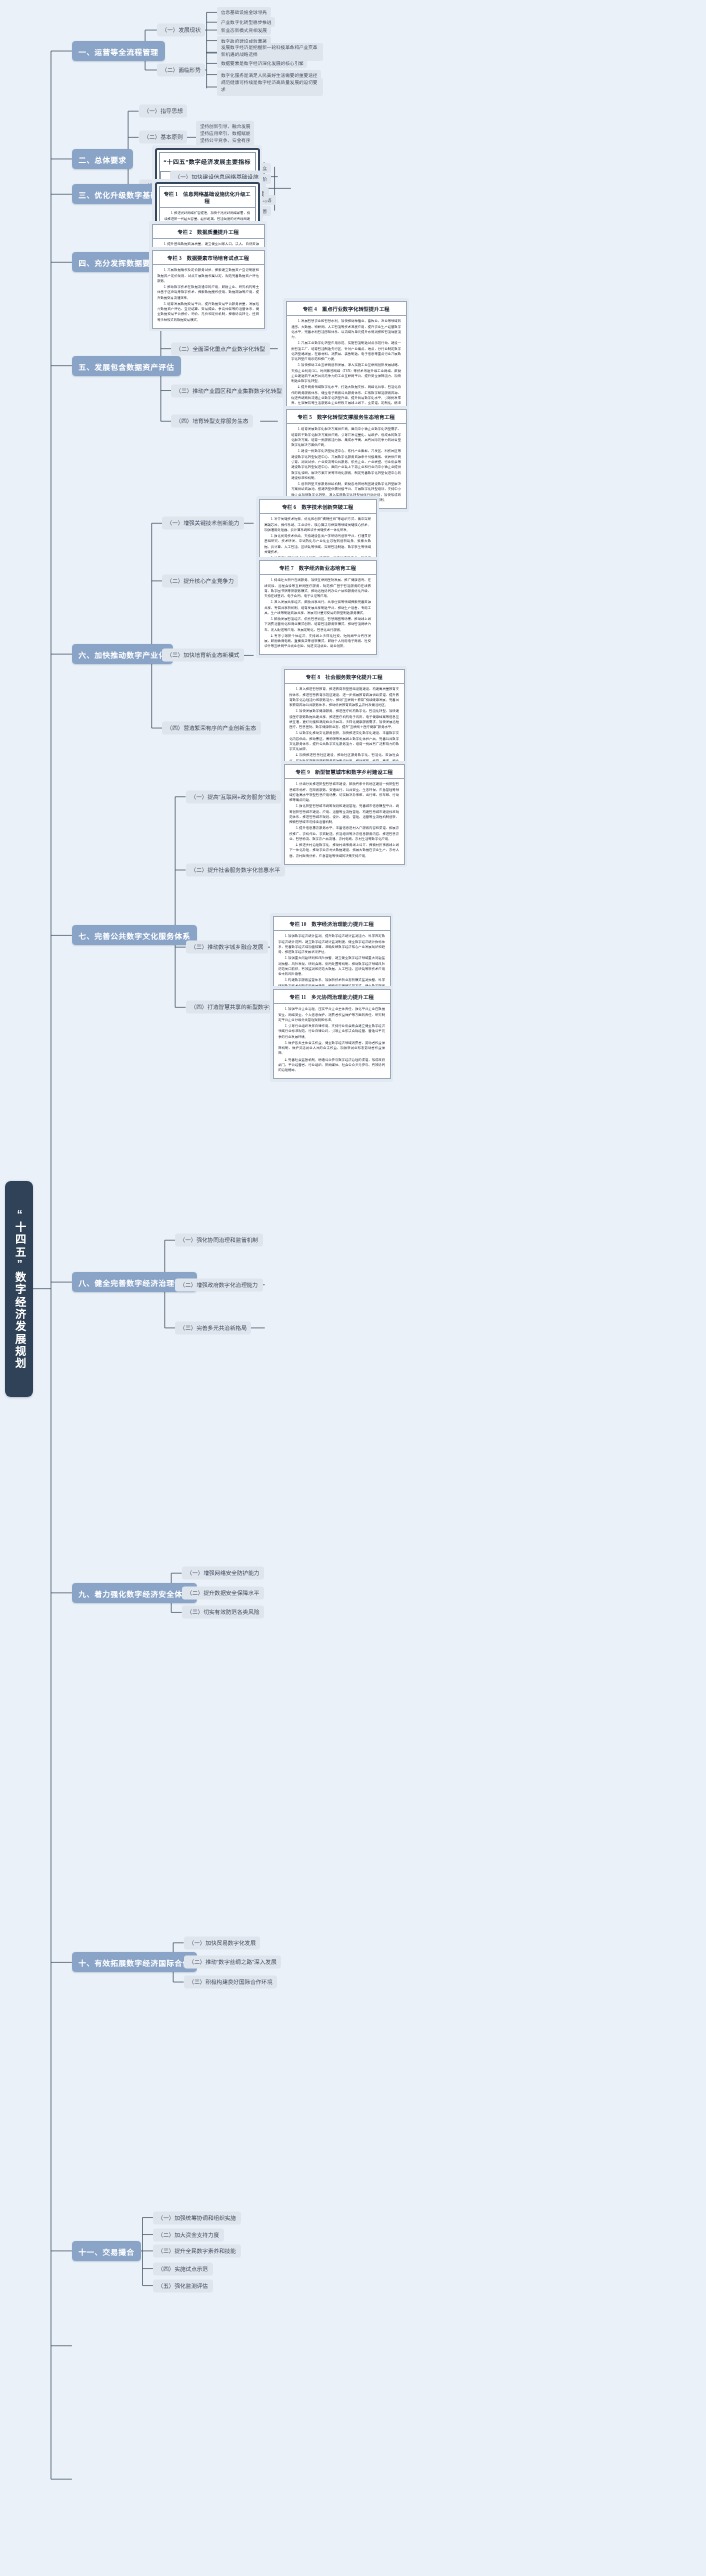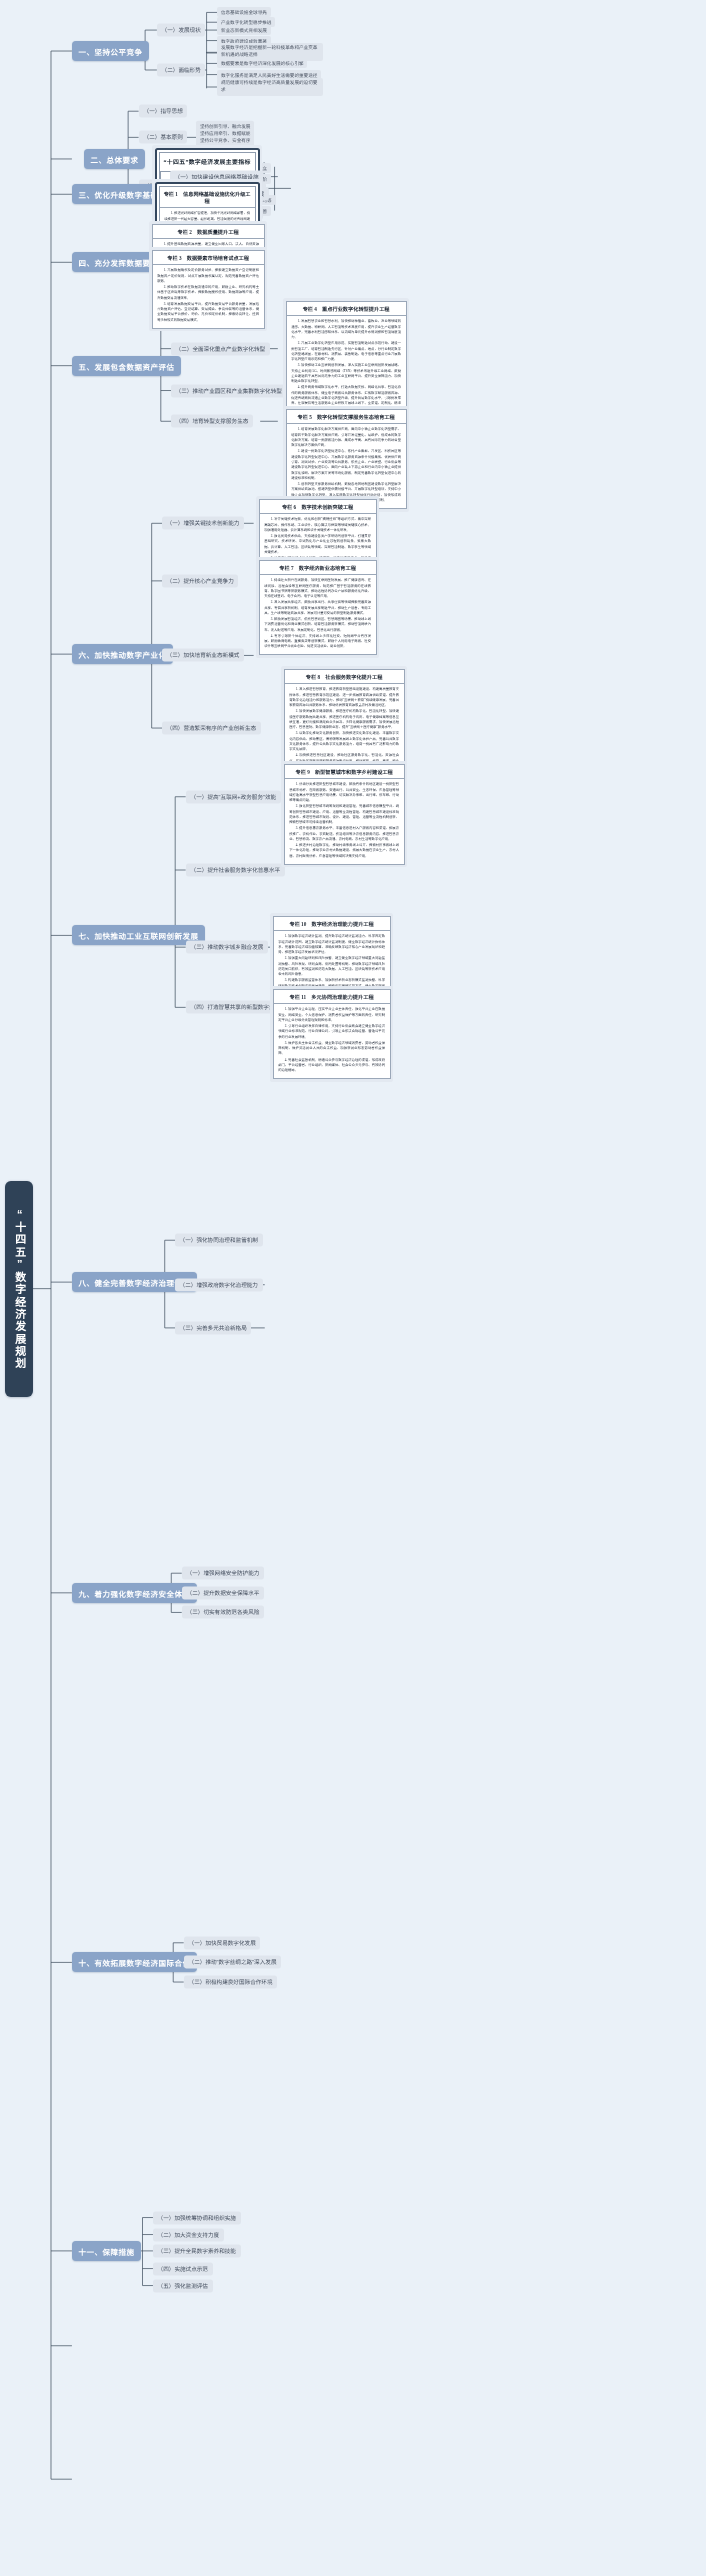--- a/index.html
+++ b/index.html
@@ -266,34 +266,34 @@
       <path d="M218 3390 H234"></path>
       <path d="M218 3416 H234"></path>
       <path d="M218 3441 H234"></path>
       <path d="M218 3468 H234"></path>
       <path d="M218 3494 H234"></path>
     </g>
   </svg>
 
   <div class="root">“十四五”数字经济发展规划</div>
 
-  <div class="l1" style="left:72px;top:51px">一、坚持公平竞争</div>
+  <div class="l1" style="left:72px;top:51px">一、运营等全流程管理</div>
   <div class="l2" style="left:157px;top:30px">（一）发展现状</div>
   <div class="l3" style="left:217px;top:12.4px">信息基础设施全球领先</div>
   <div class="l3" style="left:217px;top:22px">产业数字化转型稳步推进</div>
   <div class="l3" style="left:217px;top:30px">新业态新模式竞相发展</div>
   <div class="l3" style="left:217px;top:41px">数字政府建设成效显著</div>
   <div class="l3" style="left:217px;top:53px">数字经济国际合作不断深化</div>
   <div class="l2" style="left:157px;top:70px">（二）面临形势</div>
   <div class="l3 wrap" style="left:217px;top:52px;width:98px">发展数字经济是把握新一轮科技革命和产业变革新机遇的战略选择</div>
   <div class="l3" style="left:217px;top:63px">数据要素是数字经济深化发展的核心引擎</div>
   <div class="l3" style="left:217px;top:75px">数字化服务是满足人民美好生活需要的重要途径</div>
   <div class="l3 wrap" style="left:217px;top:87px;width:98px">规范健康可持续是数字经济高质量发展的迫切要求</div>
 
-  <div class="l1" style="left:84px;top:159px">二、总体要求</div>
+  <div class="l1" style="left:72px;top:159px">二、总体要求</div>
   <div class="l2" style="left:139px;top:111px">（一）指导思想</div>
   <div class="l2" style="left:139px;top:137px">（二）基本原则</div>
   <div class="l3" style="left:196px;top:137px;white-space:pre-line;line-height:1.55">坚持创新引领、融合发展
 坚持应用牵引、数据赋能
 坚持公平竞争、安全有序
 坚持系统推进、协同高效</div>
   <div class="l2" style="left:139px;top:186px">（三）发展目标</div>
   <div class="l3" style="left:208px;top:168px">数据要素市场体系初步建立</div>
   <div class="l3" style="left:208px;top:179px">产业数字化转型迈上新台阶</div>
   <div class="l3" style="left:208px;top:188px">数字产业化水平显著提升</div>
@@ -383,42 +383,42 @@
   <div class="l2" style="left:171px;top:349px">（二）全面深化重点产业数字化转型</div>
   <div class="l2" style="left:171px;top:391px">（三）推动产业园区和产业集群数字化转型</div>
   <div class="l2" style="left:171px;top:421px">（四）培育转型支撑服务生态</div>
 
   <div class="l1" style="left:72px;top:654px">六、加快推动数字产业化</div>
   <div class="l2" style="left:162px;top:523px">（一）增强关键技术创新能力</div>
   <div class="l2" style="left:162px;top:581px">（二）提升核心产业竞争力</div>
   <div class="l2" style="left:162px;top:655px">（三）加快培育新业态新模式</div>
   <div class="l2" style="left:162px;top:728px">（四）营造繁荣有序的产业创新生态</div>
 
-  <div class="l1" style="left:72px;top:935px">七、加快推动工业互联网创新发展</div>
+  <div class="l1" style="left:72px;top:935px">七、完善公共数字文化服务体系</div>
   <div class="l2" style="left:186px;top:797px">（一）提高"互联网+政务服务"效能</div>
   <div class="l2" style="left:186px;top:870px">（二）提升社会服务数字化普惠水平</div>
   <div class="l2" style="left:186px;top:947px">（三）推动数字城乡融合发展</div>
   <div class="l2" style="left:186px;top:1007px">（四）打造智慧共享的新型数字生活</div>
 
   <div class="l1" style="left:72px;top:1282px">八、健全完善数字经济治理体系</div>
   <div class="l2" style="left:175px;top:1240px">（一）强化协同治理和监管机制</div>
   <div class="l2" style="left:175px;top:1285px">（二）增强政府数字化治理能力</div>
   <div class="l2" style="left:175px;top:1328px">（三）完善多元共治新格局</div>
 
   <div class="l1" style="left:72px;top:1593px">九、着力强化数字经济安全体系</div>
   <div class="l2" style="left:182px;top:1573px">（一）增强网络安全防护能力</div>
   <div class="l2" style="left:182px;top:1593px">（二）提升数据安全保障水平</div>
   <div class="l2" style="left:182px;top:1612px">（三）切实有效防范各类风险</div>
 
   <div class="l1" style="left:72px;top:1962px">十、有效拓展数字经济国际合作</div>
   <div class="l2" style="left:184px;top:1943px">（一）加快贸易数字化发展</div>
   <div class="l2" style="left:184px;top:1962px">（二）推动"数字丝绸之路"深入发展</div>
   <div class="l2" style="left:184px;top:1982px">（三）积极构建良好国际合作环境</div>
 
-  <div class="l1" style="left:72px;top:2251px">十一、保障措施</div>
+  <div class="l1" style="left:72px;top:2251px">十一、交易撮合</div>
   <div class="l2" style="left:153px;top:2218px">（一）加强统筹协调和组织实施</div>
   <div class="l2" style="left:153px;top:2235px">（二）加大资金支持力度</div>
   <div class="l2" style="left:153px;top:2251px">（三）提升全民数字素养和技能</div>
   <div class="l2" style="left:153px;top:2269px">（四）实施试点示范</div>
   <div class="l2" style="left:153px;top:2286px">（五）强化监测评估</div>
 
   <div class="boxwrap" id="col-c1" style="left:152px;top:179px;width:105px">
       <div class="box heavy">
         <div class="inner">
           <div class="box-title">专栏 1　信息网络基础设施优化升级工程</div>

